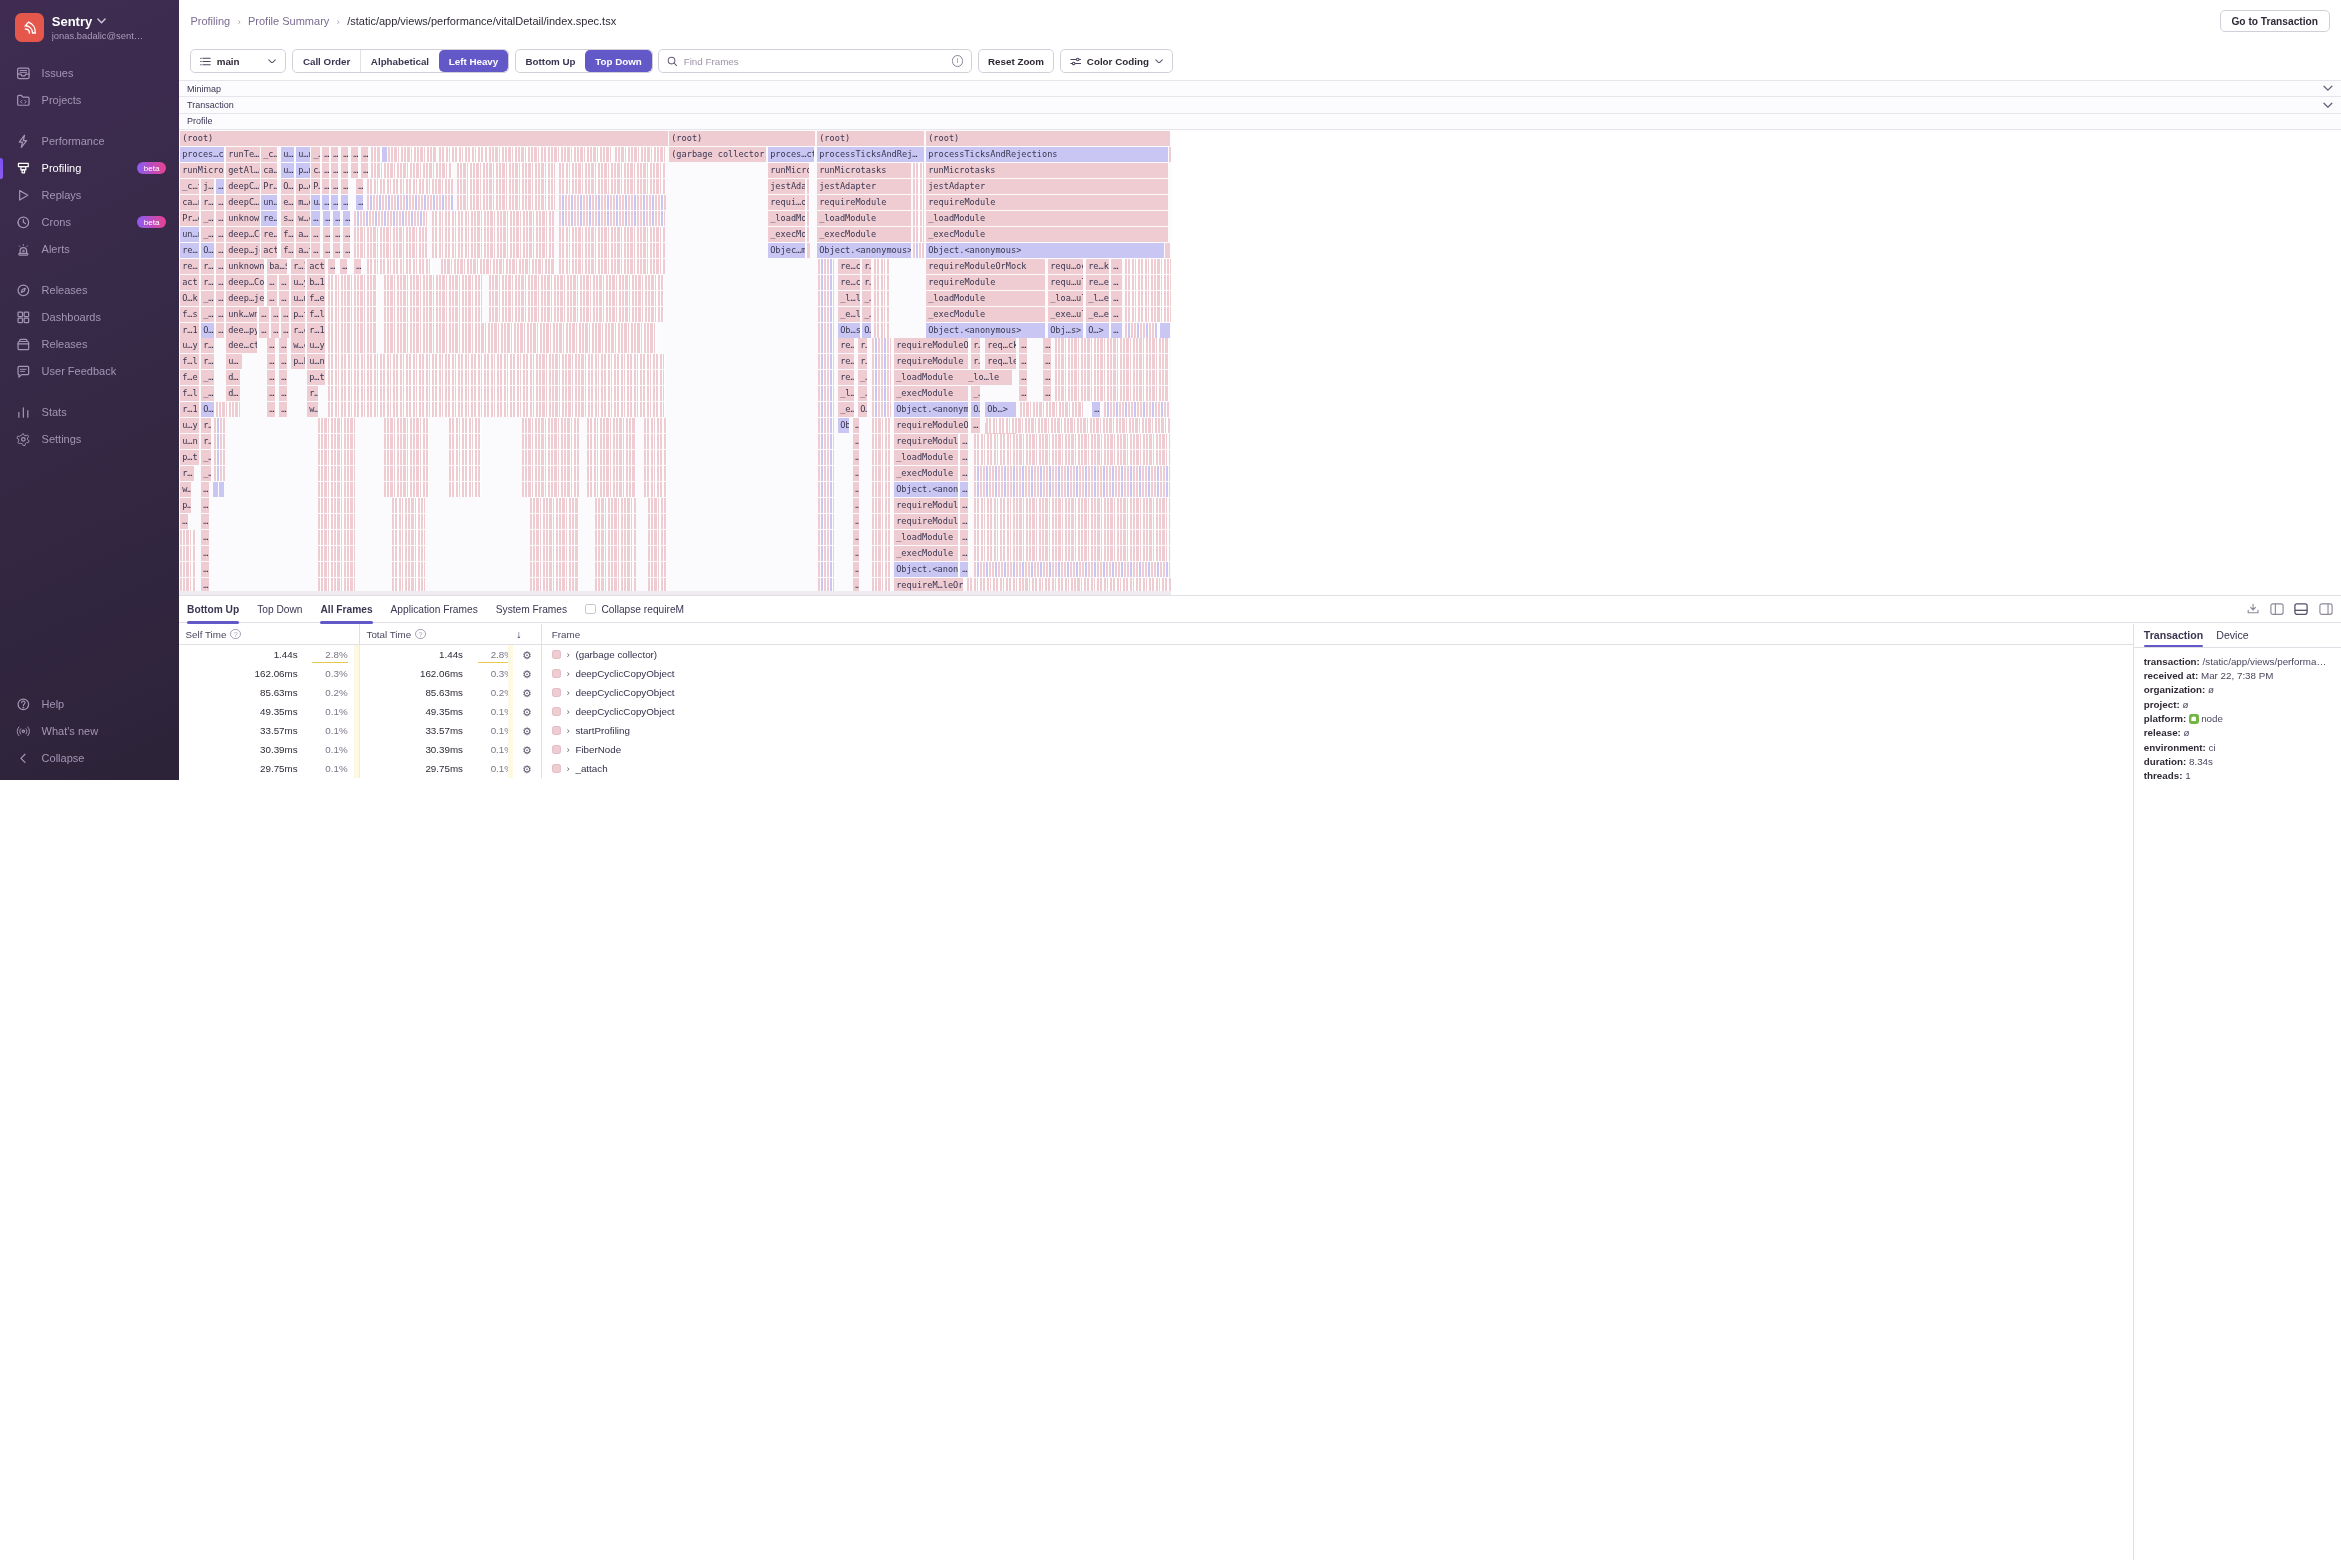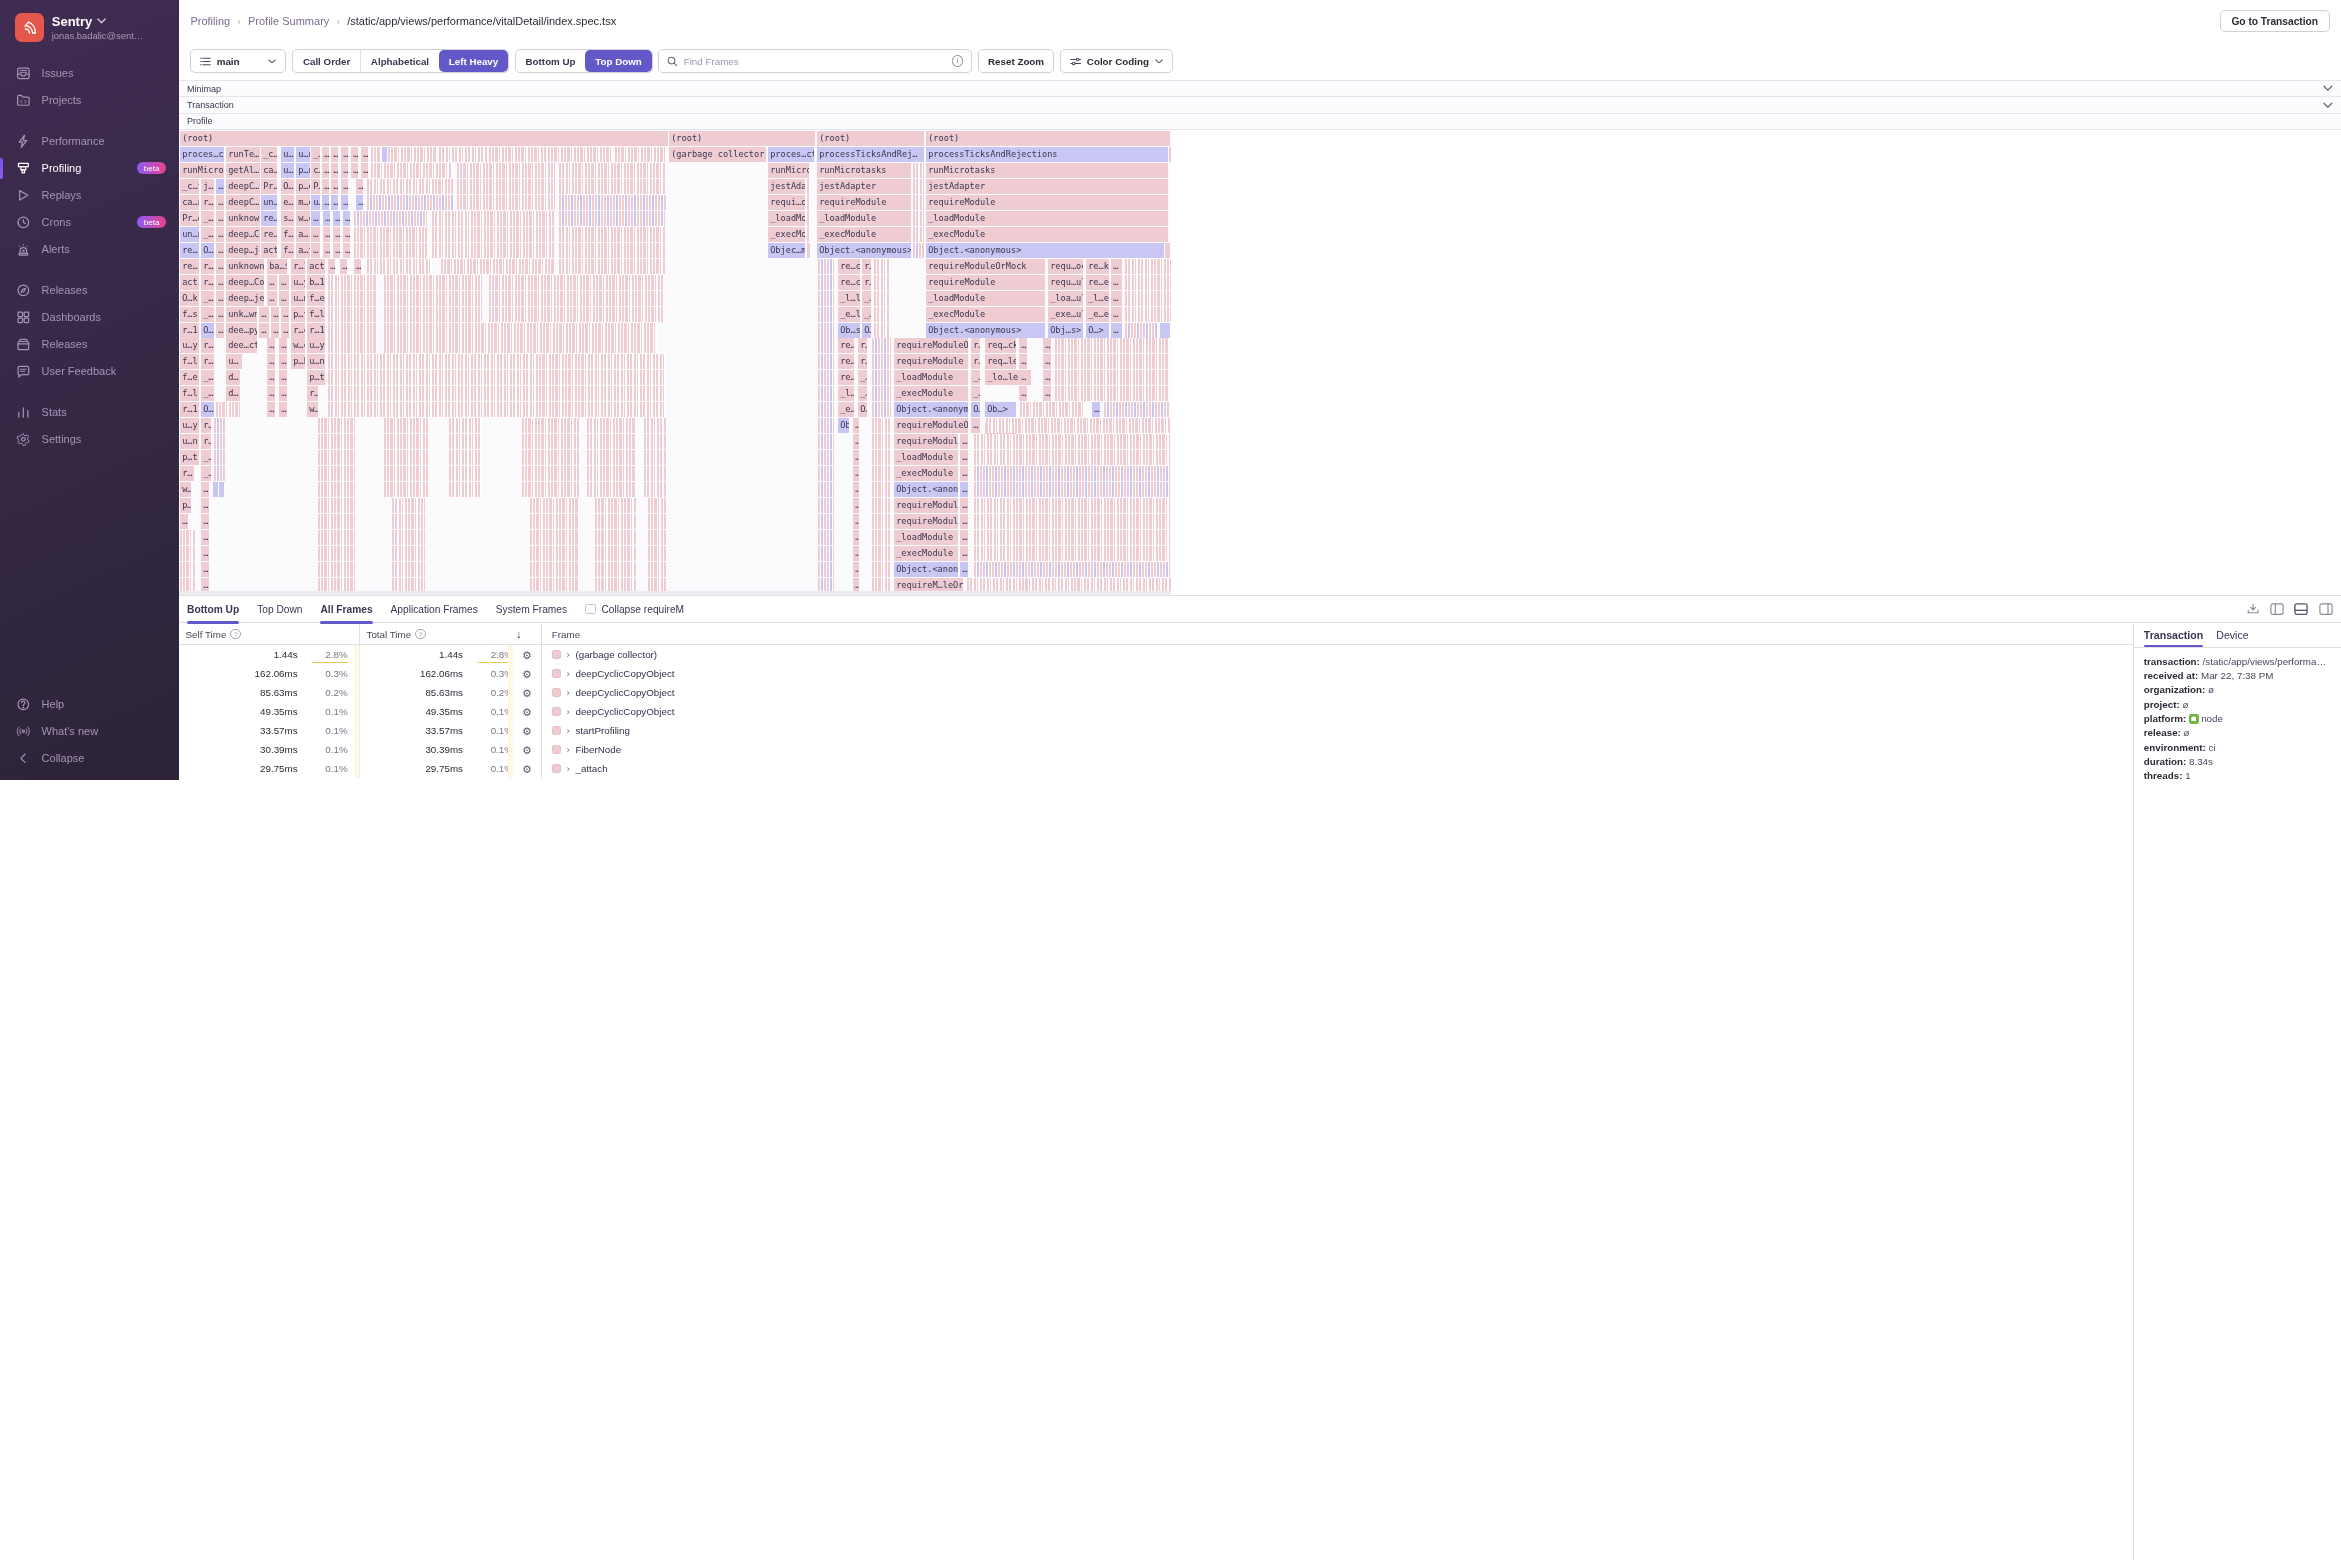--- a/index.html
+++ b/index.html
@@ -701,21 +701,21 @@
         <div class="c p" style="left: 87px; width: 8.1px;">…</div>
         <div class="c p" style="left: 99px; width: 8.1px;">…</div>
         <div class="c p" style="left: 127px; width: 18px;">p…t</div>
         <div class="c tp" style="left: 148px; width: 338px;"></div>
         <div class="c tm" style="left: 638px; width: 16.3px;"></div>
         <div class="c p" style="left: 658px; width: 16.3px;">re…e</div>
         <div class="c p" style="left: 678px; width: 9px;">_…</div>
         <div class="c tm" style="left: 692px; width: 19.5px;"></div>
         <div class="c p" style="left: 714px; width: 74px;">_loadModule</div>
         <div class="c p" style="left: 791px; width: 9px;">_…</div>
-        <div class="c p" style="left: 805px; width: 46px;">_lo…le</div>
+        <div class="c p" style="left: 786px; width: 46px;">_lo…le</div>
         <div class="c p" style="left: 839px; width: 8.1px;">…</div>
         <div class="c p" style="left: 863px; width: 8.1px;">…</div>
         <div class="c tp" style="left: 875px; width: 114px;"></div>
       </div>
       <div class="frow" style="top: 255px;">
         <div class="c p" style="left: 0px; width: 19.5px;">f…l</div>
         <div class="c p" style="left: 21px; width: 13px;">_…e</div>
         <div class="c p" style="left: 46px; width: 14.7px;">d…</div>
         <div class="c p" style="left: 87px; width: 8.1px;">…</div>
         <div class="c p" style="left: 99px; width: 8.1px;">…</div>

